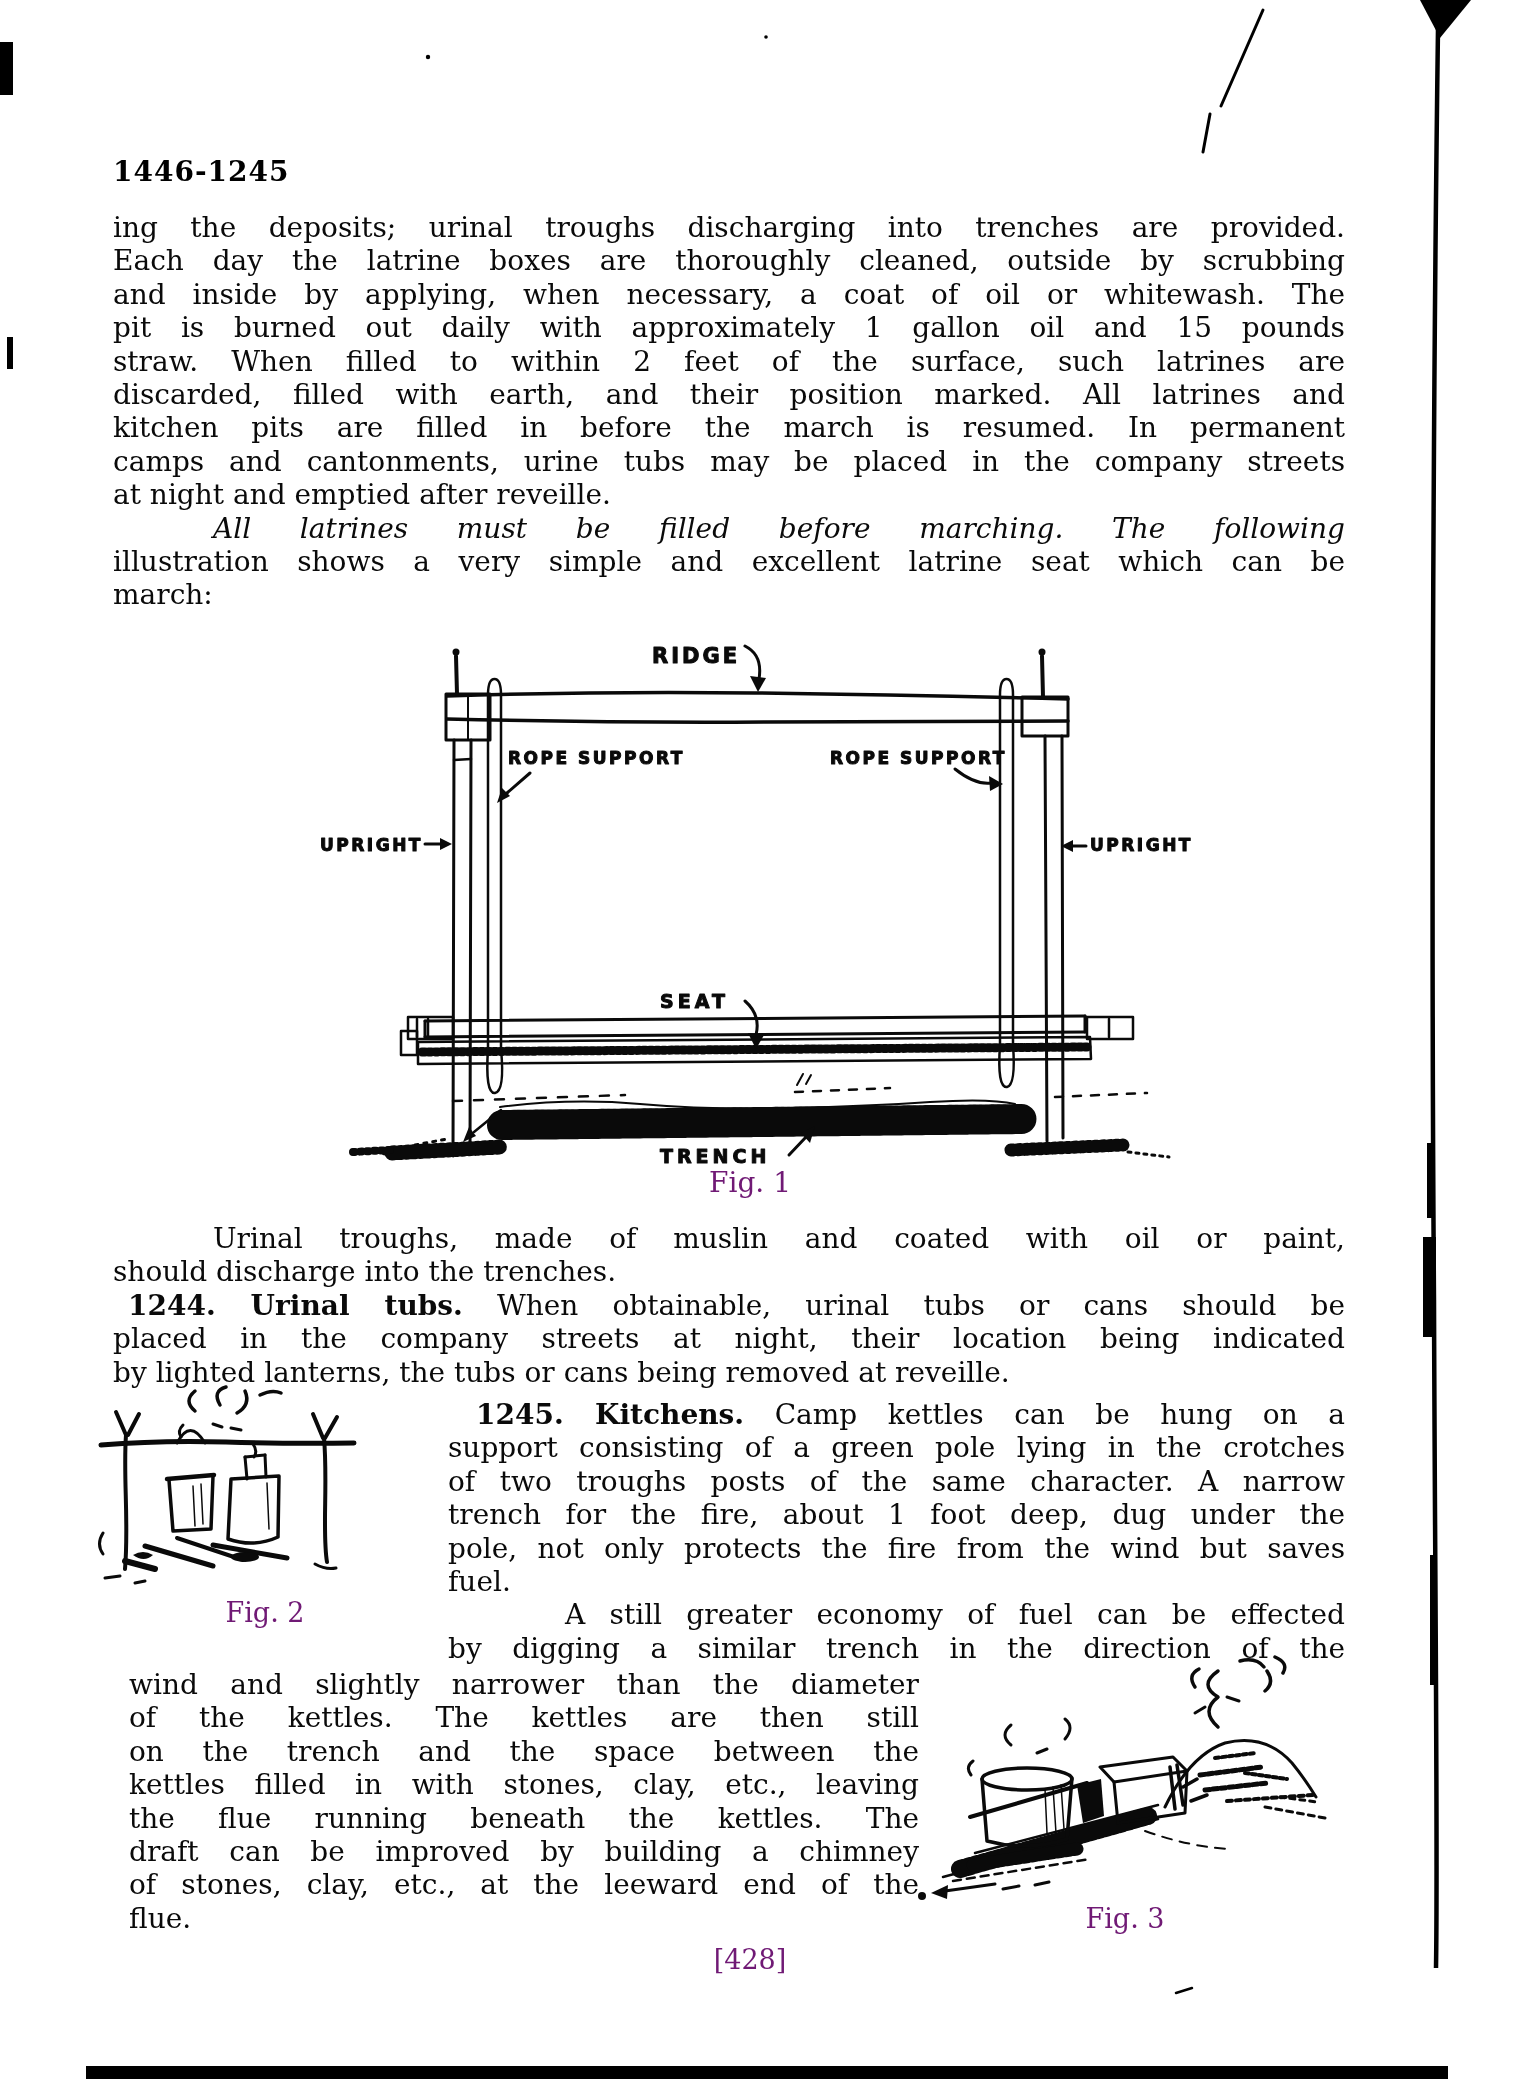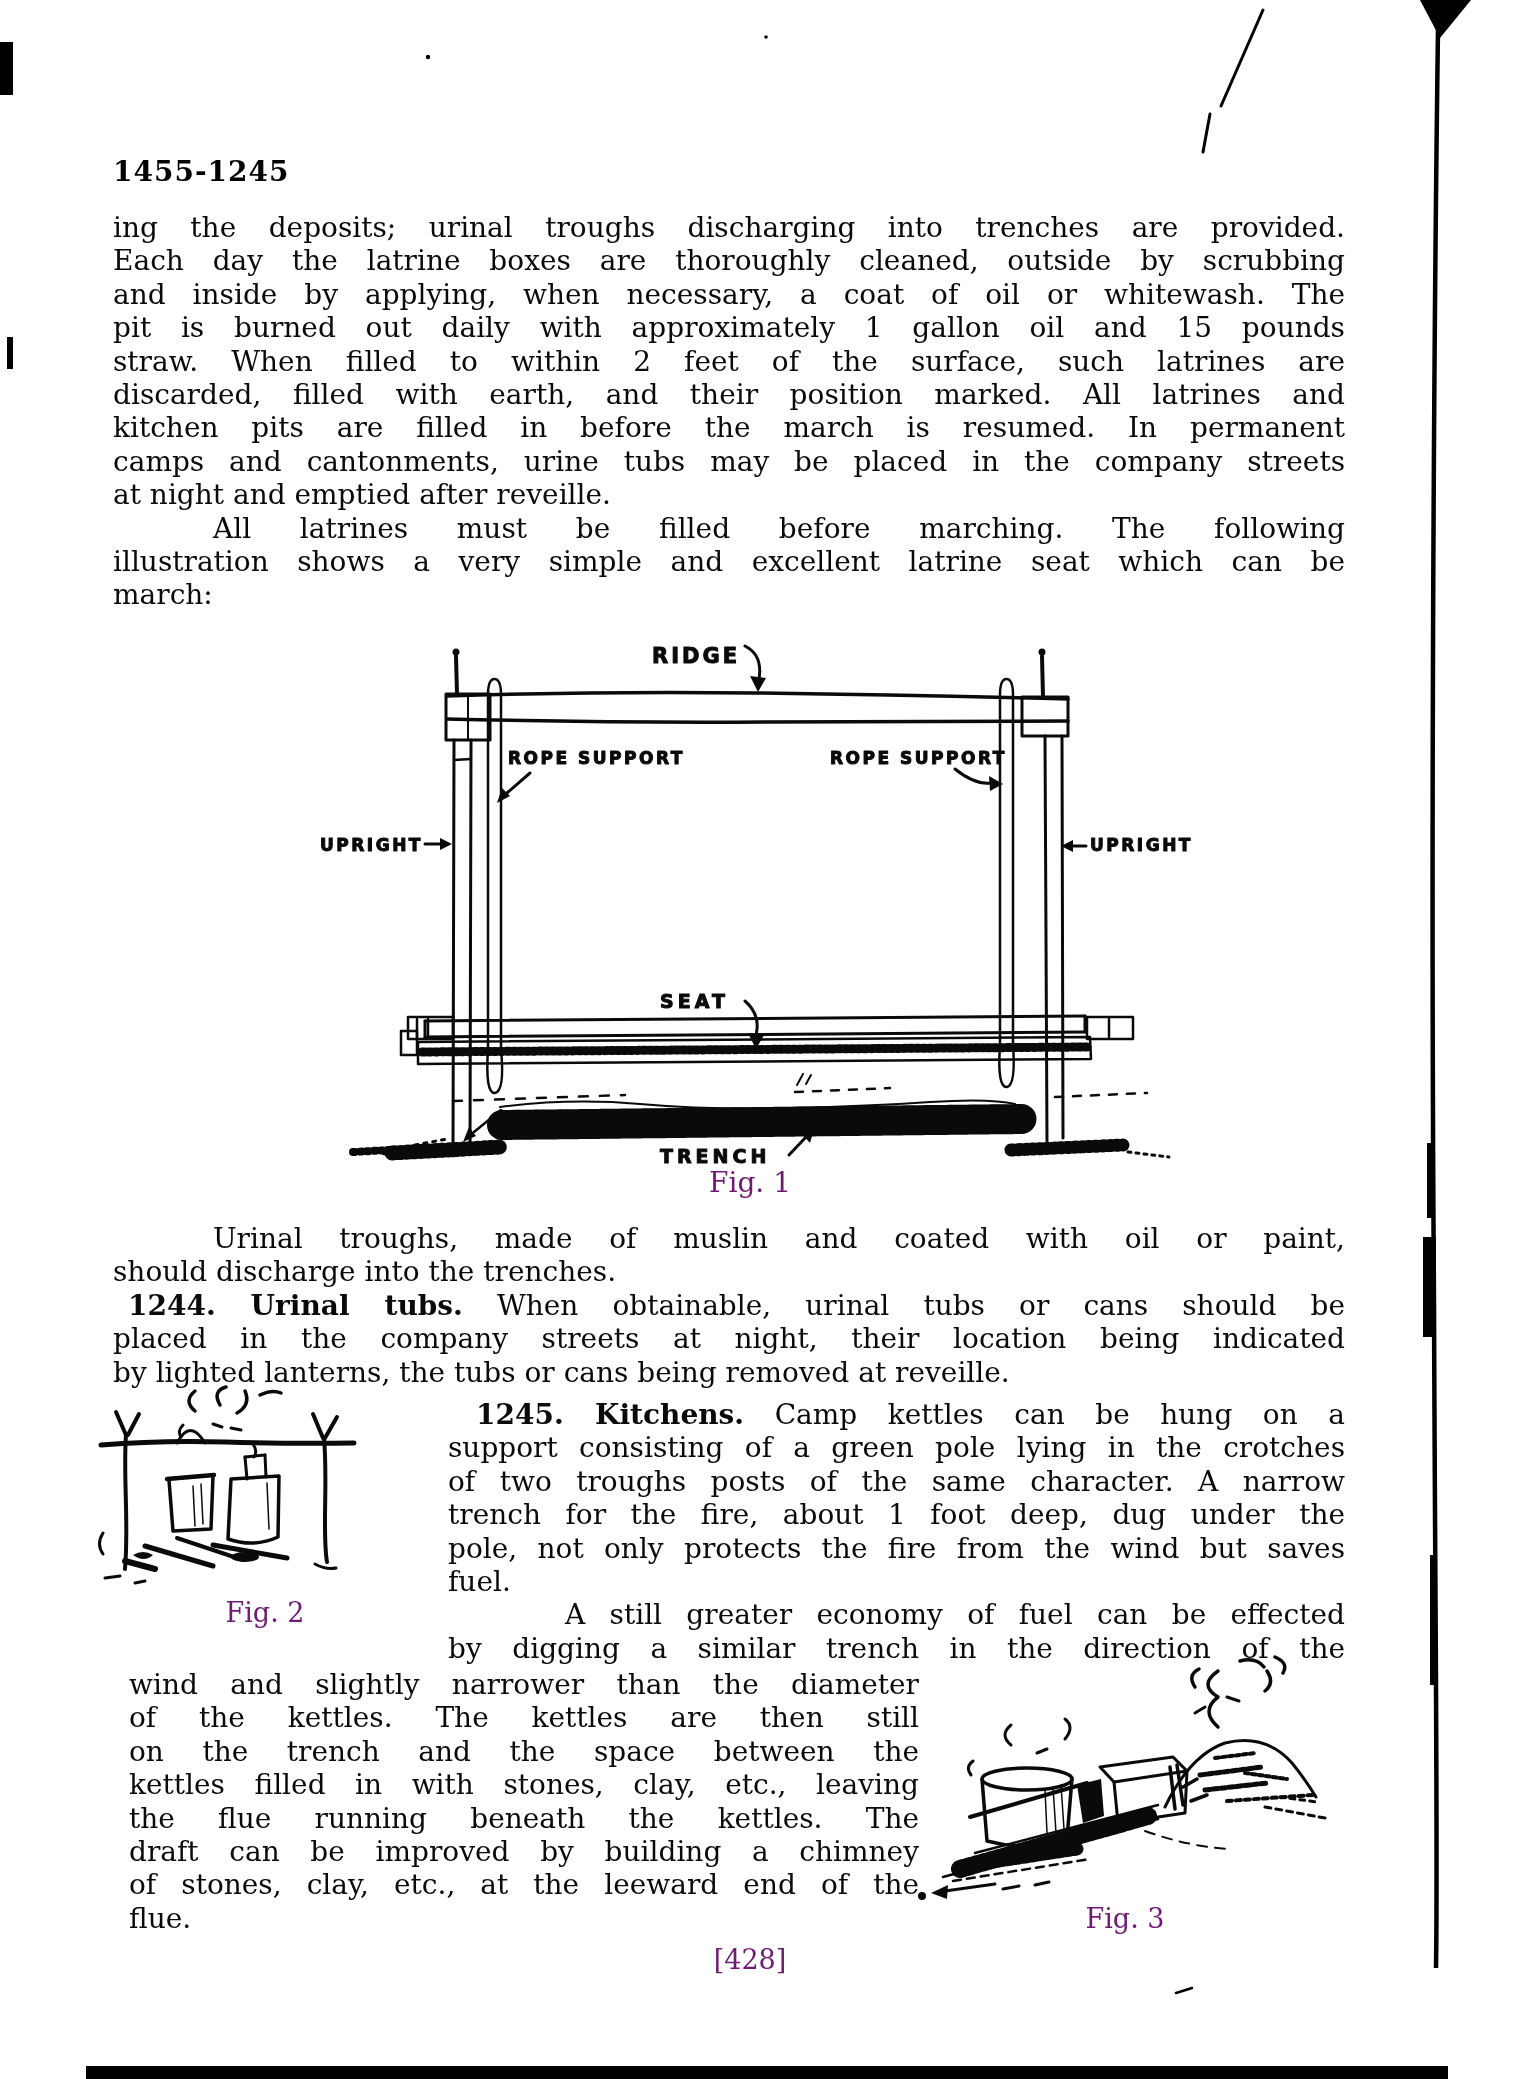--- a/index.html
+++ b/index.html
@@ -15,33 +15,33 @@
   svg text{font-family:"DejaVu Sans", sans-serif;font-weight:bold;fill:#0a0a0a;}
   .lbl{font-size:17px;letter-spacing:2.5px;}
   .lbl-big{font-size:21px;letter-spacing:3px;}
   .lbl-mid{font-size:19px;letter-spacing:4px;}
 </style>
 </head>
 <body>
 
 <div class="page">
 
-  <div class="pghead">1455-1245</div>
+  <div class="pghead">1446-1245</div>
 
   <div class="tcol" style="left:113px;top:211px;width:1232px;">
       <div class="tline">ing the deposits; urinal troughs discharging into trenches are provided.</div>
       <div class="tline">Each day the latrine boxes are thoroughly cleaned, outside by scrubbing</div>
       <div class="tline">and inside by applying, when necessary, a coat of oil or whitewash. The</div>
       <div class="tline">pit is burned out daily with approximately 1 gallon oil and 15 pounds</div>
       <div class="tline">straw. When filled to within 2 feet of the surface, such latrines are</div>
       <div class="tline">discarded, filled with earth, and their position marked. All latrines and</div>
       <div class="tline">kitchen pits are filled in before the march is resumed. In permanent</div>
       <div class="tline">camps and cantonments, urine tubs may be placed in the company streets</div>
       <div class="tline last">at night and emptied after reveille.</div>
-      <div class="tline" style="text-indent: 100px;">All latrines must be filled before marching. The following</div>
+      <div class="tline" style="text-indent: 100px; font-style: italic;">All latrines must be filled before marching. The following</div>
       <div class="tline">illustration shows a very simple and excellent latrine seat which can be</div>
       <div class="tline last">march:</div>
     </div>
 
   <div class="tcol" style="left:113px;top:1222px;width:1232px;">
       <div class="tline" style="text-indent: 100px;">Urinal troughs, made of muslin and coated with oil or paint,</div>
       <div class="tline last">should discharge into the trenches.</div>
       <div class="tline" style="text-indent: 15px;"><b>1244. Urinal tubs.</b> When obtainable, urinal tubs or cans should be</div>
       <div class="tline">placed in the company streets at night, their location being indicated</div>
       <div class="tline last">by lighted lanterns, the tubs or cans being removed at reveille.</div>

